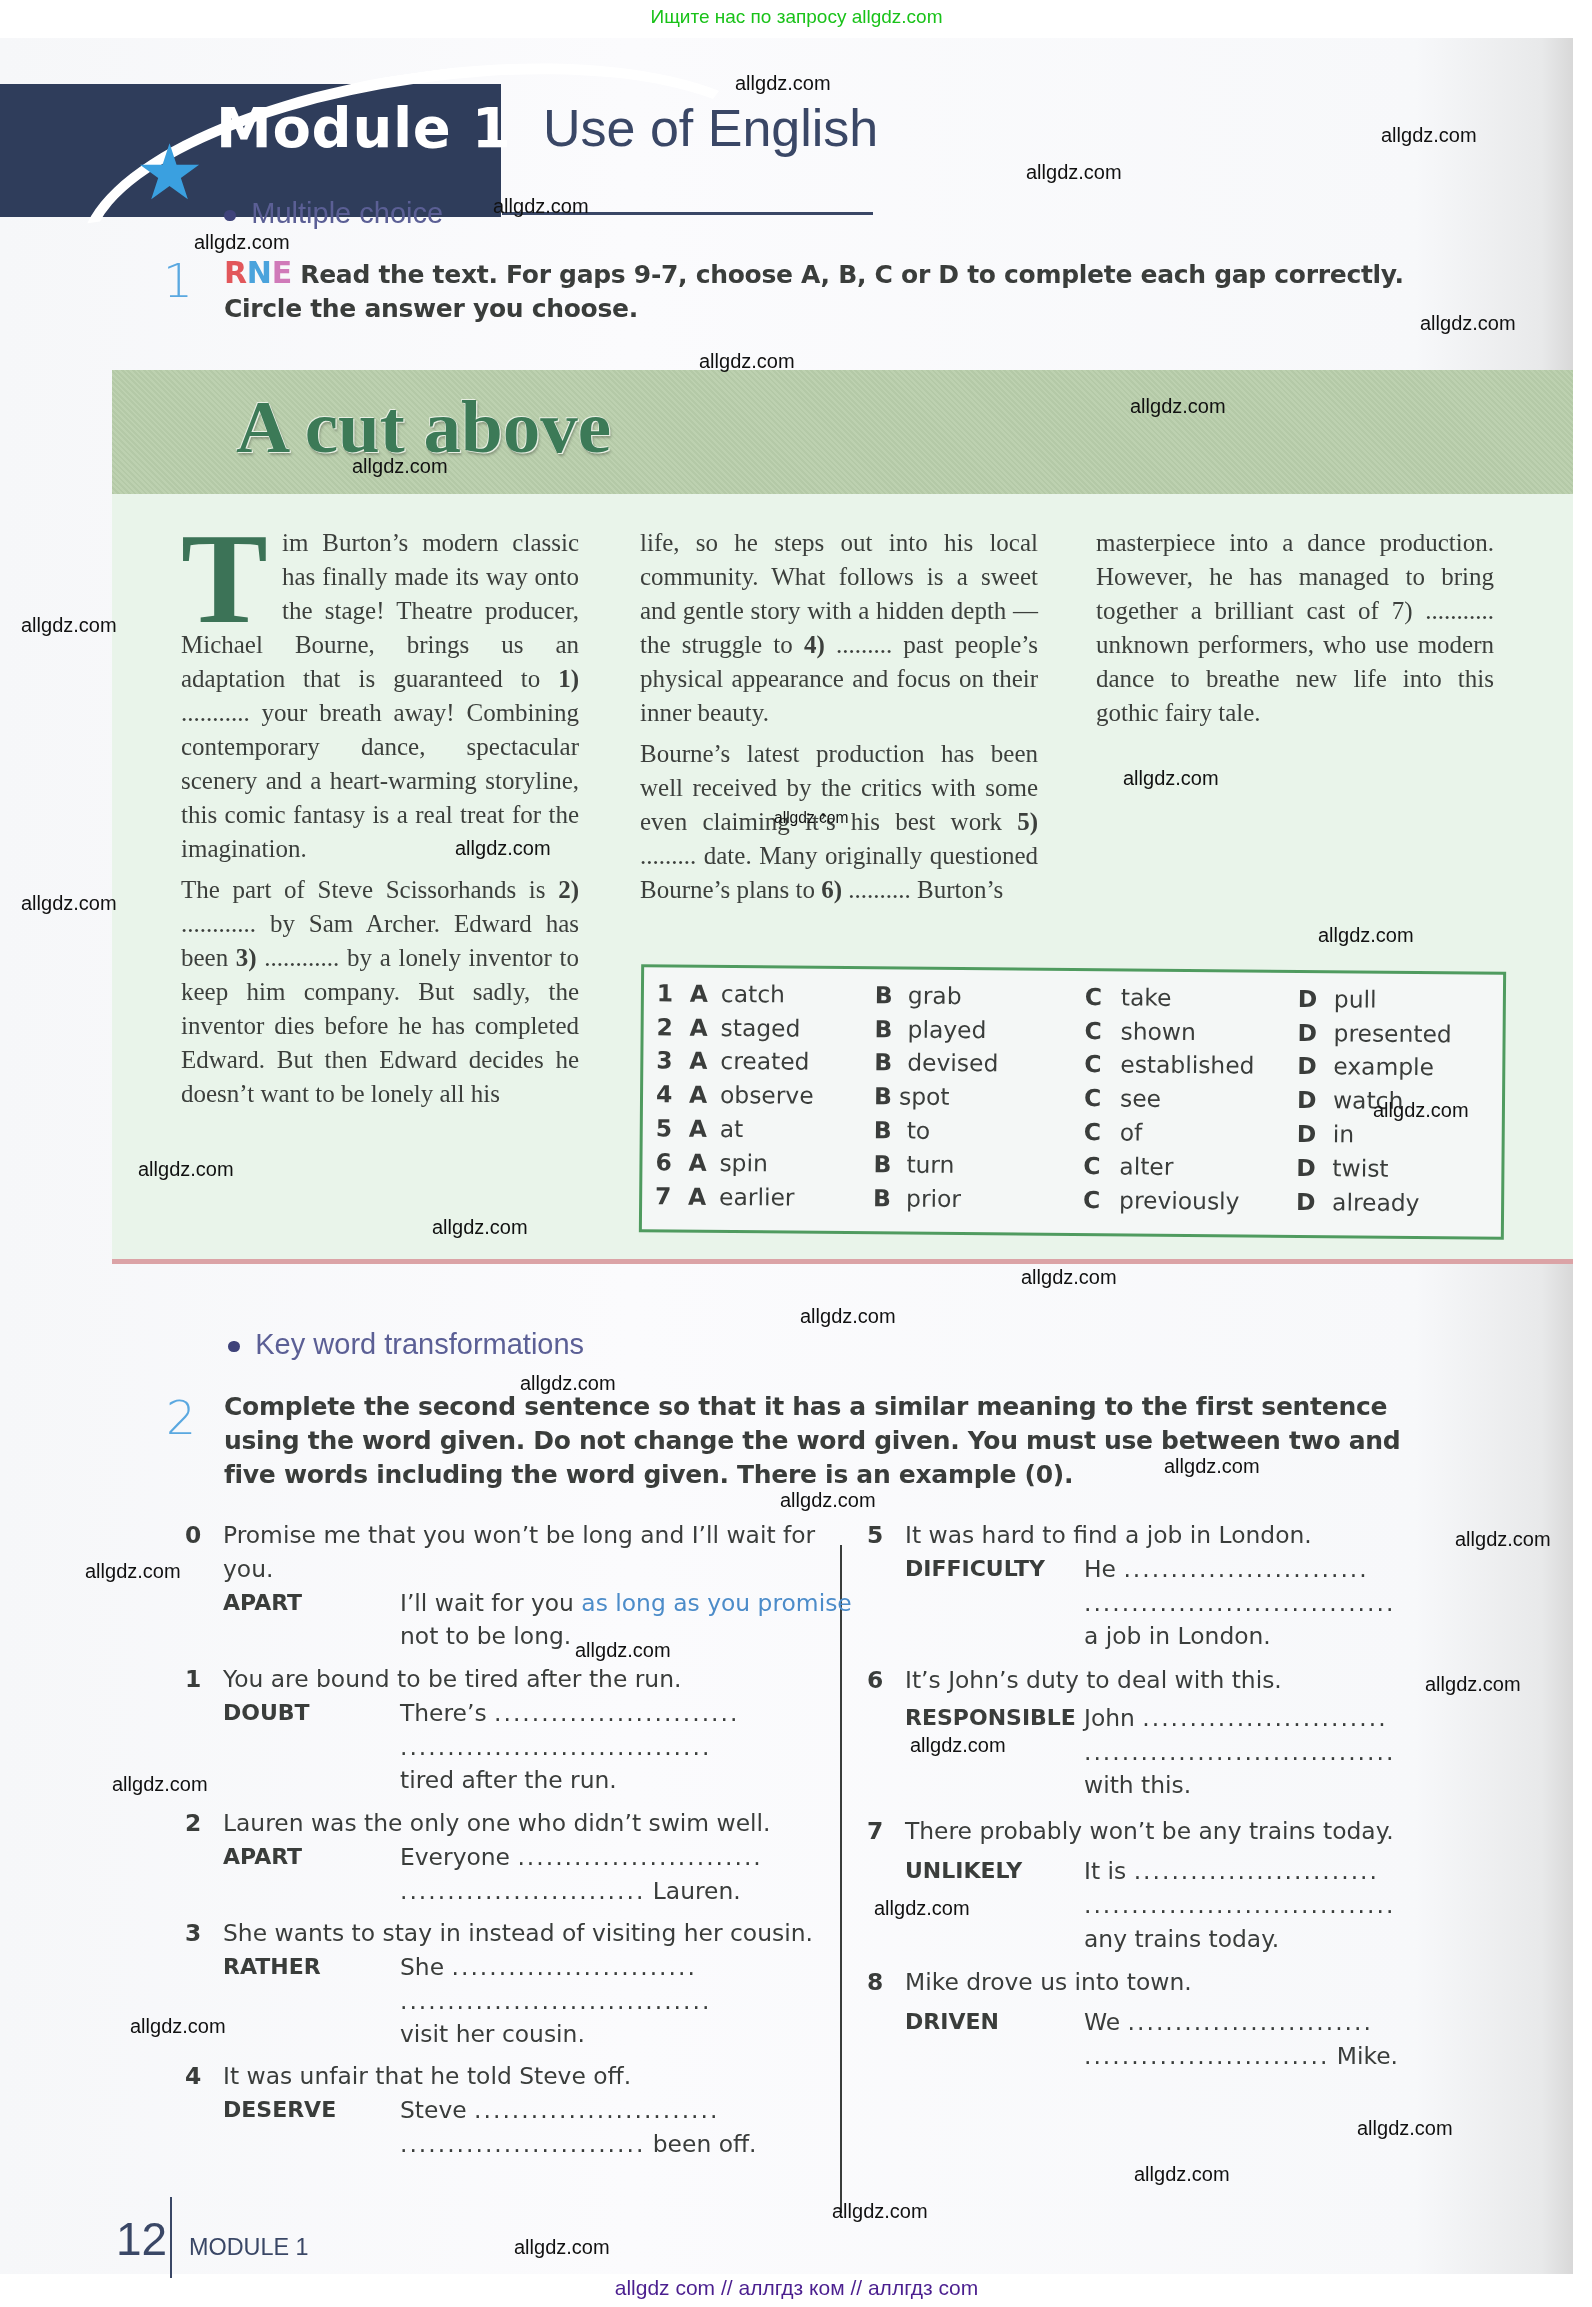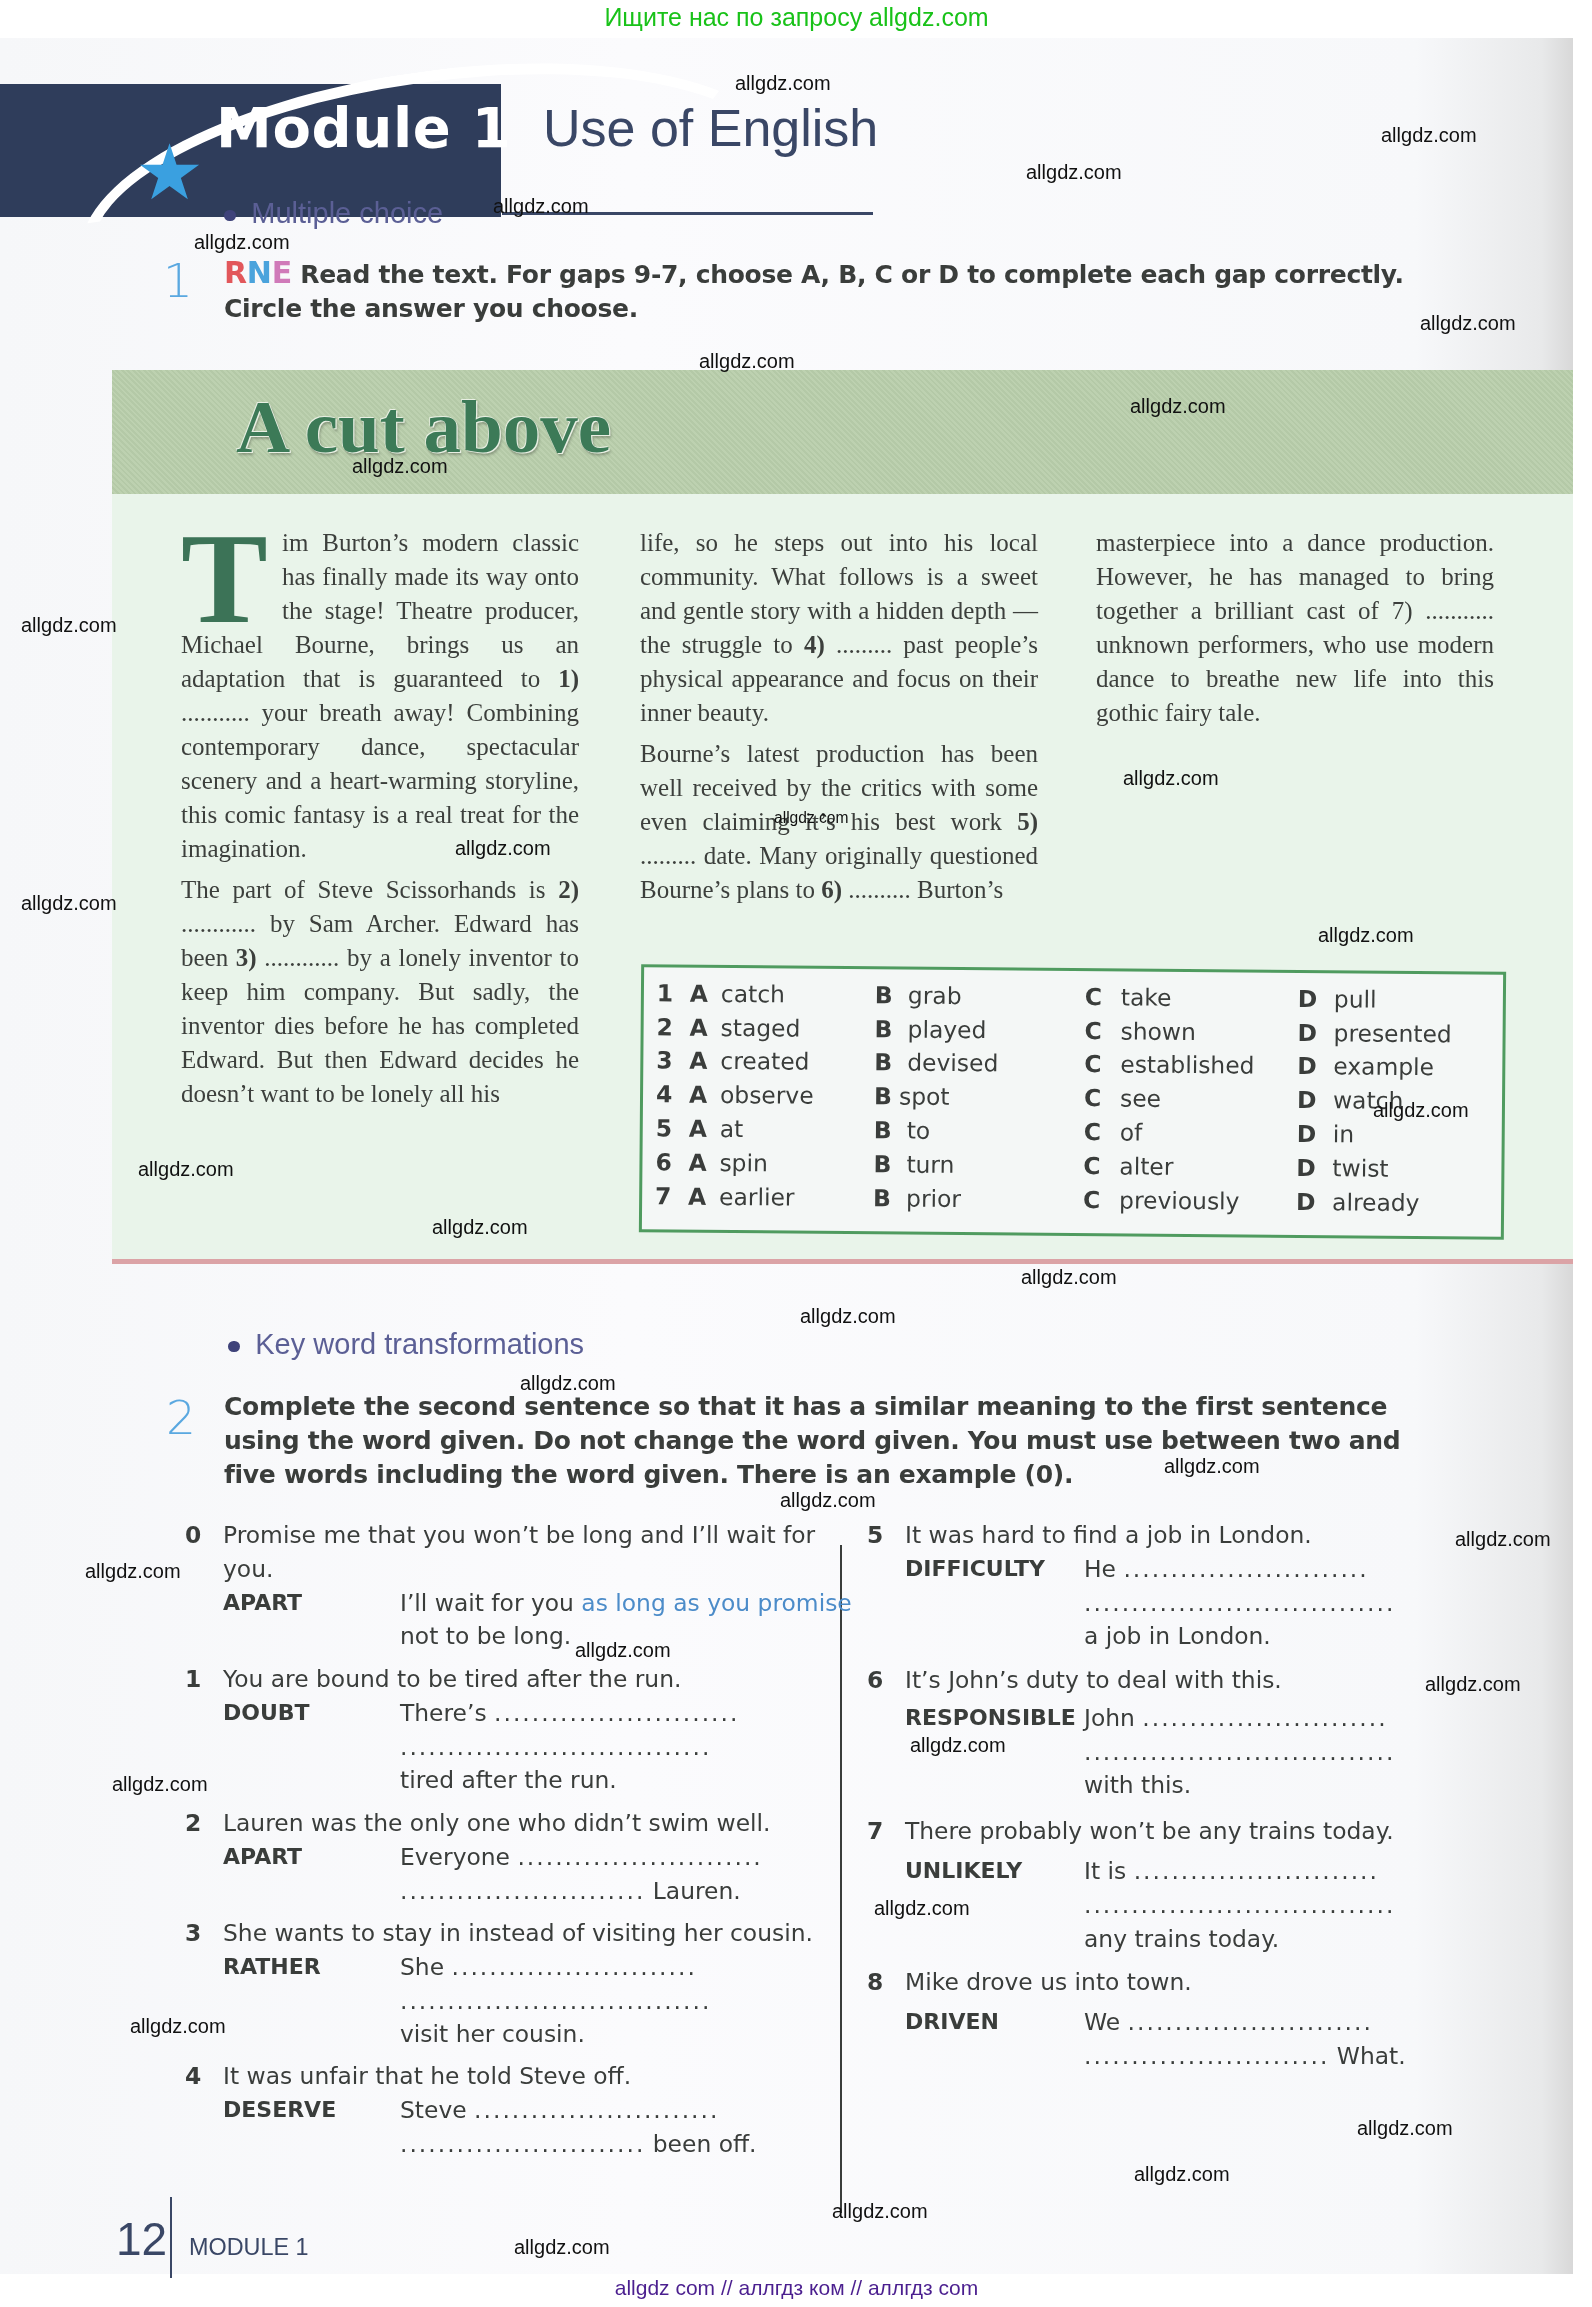--- a/index.html
+++ b/index.html
@@ -1,20 +1,20 @@
 <!DOCTYPE html>
 <html style="font-size:10.4px"><head>
 <meta charset="utf-8">
 <style>
   * { box-sizing: border-box; margin: 0; padding: 0; }
   html, body { width: 1593px; height: 2307px; background: #ffffff; overflow: hidden; }
   body { position: relative; font-family: "Liberation Sans", sans-serif; color: #3a3d3b; }
 
   .top-banner { position: absolute; top: 0; left: 0; width: 1593px; height: 34px; text-align: center;
-    font-family: "Liberation Sans", sans-serif; font-size: 25px; color: #19c219; line-height: 34px; }
+    font-family: "Liberation Sans", sans-serif; font-size: 19px; color: #19c219; line-height: 34px; }
 
   .page { position: absolute; left: 0; top: 38px; width: 1573px; height: 2236px;
     background: linear-gradient(90deg, #f6f7f9 0%, #fbfbfd 40%, #f7f8fa 90%, #e8e9ea 98%, #d8d8d8 100%); }
 
   
   .module-box { position: absolute; left: 0; top: 46px; width: 501px; height: 133px; background: #2f3d5b; }
   .module-arc { position: absolute; left: 78px; top: 32.5px; width: 715px; height: 273px;
     border: 11.7px solid #ffffff; border-right-color: transparent; border-bottom-color: transparent;
     border-radius: 50%; transform: rotate(-8deg); }
   .module-title { position: absolute; left: 216px; top: 57px; font-family: "DejaVu Sans", sans-serif;
@@ -269,21 +269,21 @@
     <span class="ans" style="top:40px; left:217px"><span>It is</span> <span class="dots">..........................</span></span>
     <span class="ans dots" style="top:74px; left:217px">.................................</span>
     <span class="ans" style="top:108px; left:217px">any trains today.</span>
   </div>
 
   <div class="kwt" style="left:867px; top:1928px; width:650px; height:111px;">
     <span class="num" style="top:0">8</span>
     <span class="sent" style="top:0">Mike drove us into town.</span>
     <span class="key" style="top:40px">DRIVEN</span>
     <span class="ans" style="top:40px; left:217px"><span>We</span> <span class="dots">..........................</span></span>
-    <span class="ans" style="top:74px; left:217px"><span class="dots">..........................</span> <span>What.</span></span>
+    <span class="ans" style="top:74px; left:217px"><span class="dots">..........................</span> <span>Mike.</span></span>
   </div>
 
   <div class="footer-num">12</div>
   <div class="footer-bar"></div>
   <div class="footer-label">MODULE 1</div>
 </div>
 
 <div class="watermark" style="left:735px; top:72px;">allgdz.com</div>
 <div class="watermark" style="left:1381px; top:124px;">allgdz.com</div>
 <div class="watermark" style="left:1026px; top:161px;">allgdz.com</div>

